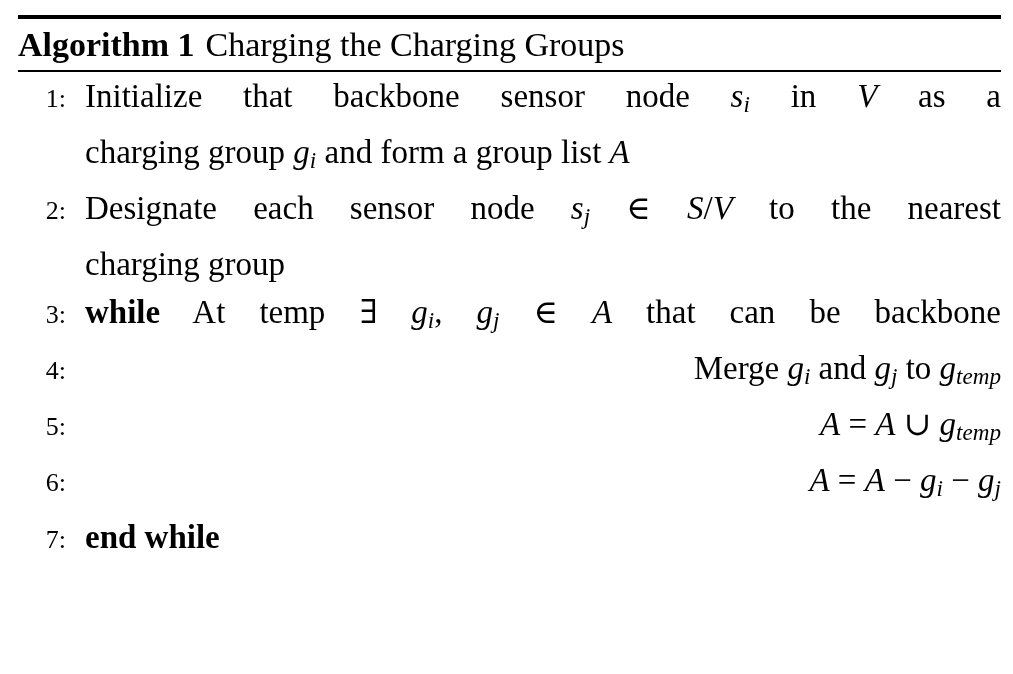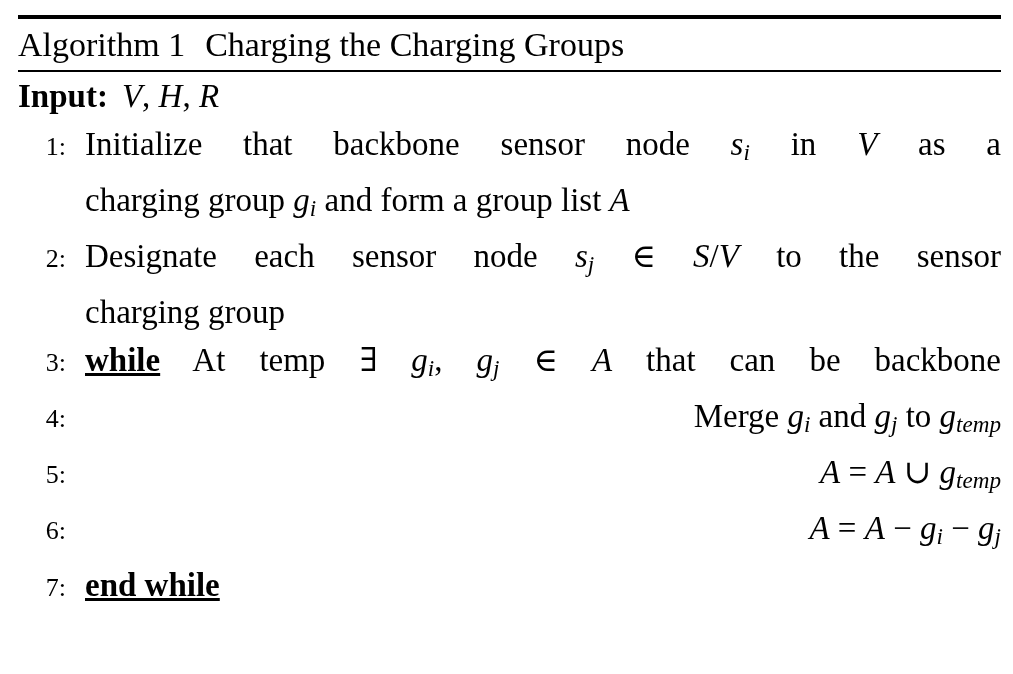--- a/index.html
+++ b/index.html
@@ -6,62 +6,61 @@
   .page{
     width:1013px;height:674px;position:relative;overflow:hidden;
     background:#ffffff;color:#000;
     font-family:"Liberation Serif","DejaVu Serif",serif;
   }
   .algo{padding:15px 12px 0 18px;}
   .rule{background:#000;}
   .rule-thick{height:4px;}
   .rule-thin{height:2px;}
   .title{font-size:34px;line-height:51px;white-space:nowrap;}
-  .title-label{font-weight:normal;margin-right:20px;}
+  .title-label{font-weight:bold;margin-right:11px;}
   .io-line{font-size:33px;line-height:48px;}
   .io-label{font-weight:bold;margin-right:14px;}
   .line{display:flex;align-items:baseline;font-size:33px;line-height:48px;}
   .num{flex:0 0 48px;text-align:right;padding-right:19px;font-size:26px;}
   .stmt{flex:1;min-width:0;text-align:left;}
   .line.j .stmt{text-align:justify;text-align-last:justify;}
   .stmt.ind1{padding-left:40px;text-align:right;}
-  .bold{font-weight:bold;text-decoration:underline;}
+  .bold{font-weight:bold;}
   .it{font-style:italic;}
   .sb{font-size:0.7em;vertical-align:-0.22em;}
 </style>
 </head>
 <body>
 
 <div class="page">
   <div class="algo">
 
     <div class="rule rule-thick"></div>
 
     <div class="title">
       <span class="title-label">Algorithm 1</span><span>Charging the Charging Groups</span>
     </div>
 
     <div class="rule rule-thin"></div>
 
     <div>
-        <div class="io-line"><span class="io-label">Input:</span><span class="it">V</span><span>, </span><span class="it">H</span><span>, </span><span class="it">R</span></div>
       </div>
 
     <div>
         <div class="line j">
           <span class="num">1:</span>
           <div class="stmt"><span>Initialize that backbone sensor node </span><span class="it">s</span><span class="sb it">i</span><span> in </span><span class="it">V</span><span> as a</span></div>
         </div>
         <div class="line">
           <span class="num"></span>
           <div class="stmt"><span>charging group </span><span class="it">g</span><span class="sb it">i</span><span> and form a group list </span><span class="it">A</span></div>
         </div>
         <div class="line j">
           <span class="num">2:</span>
-          <div class="stmt"><span>Designate each sensor node </span><span class="it">s</span><span class="sb it">j</span><span> ∈ </span><span class="it">S</span><span>/</span><span class="it">V</span><span> to the sensor</span></div>
+          <div class="stmt"><span>Designate each sensor node </span><span class="it">s</span><span class="sb it">j</span><span> ∈ </span><span class="it">S</span><span>/</span><span class="it">V</span><span> to the nearest</span></div>
         </div>
         <div class="line">
           <span class="num"></span>
           <div class="stmt"><span>charging group</span></div>
         </div>
         <div class="line j">
           <span class="num">3:</span>
           <div class="stmt"><span class="bold">while</span><span> At temp ∃ </span><span class="it">g</span><span class="sb it">i</span><span>, </span><span class="it">g</span><span class="sb it">j</span><span> ∈ </span><span class="it">A</span><span> that can be backbone</span></div>
         </div>
         <div class="line">

